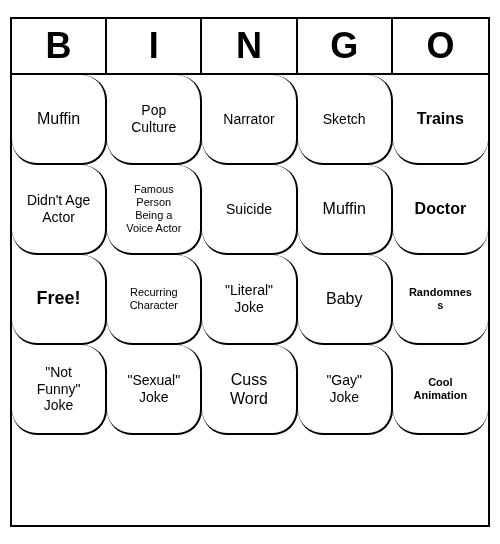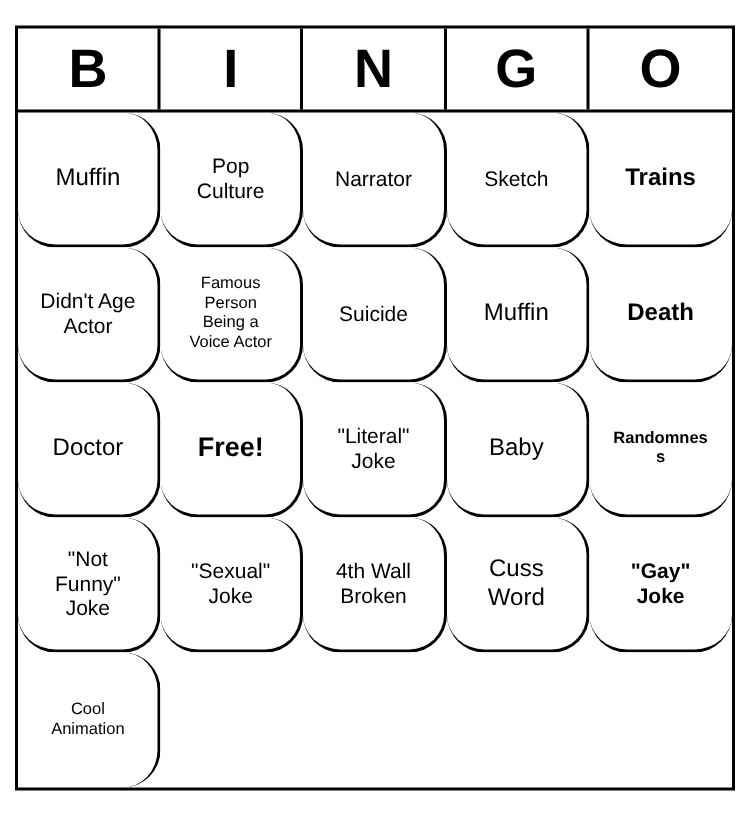--- a/index.html
+++ b/index.html
@@ -83,26 +83,25 @@
   <div class="bingo-grid">
   <div class="bingo-cell large-text">Muffin</div>
       <div class="bingo-cell">Pop Culture</div>
       <div class="bingo-cell">Narrator</div>
       <div class="bingo-cell">Sketch</div>
       <div class="bingo-cell large-text">Trains</div>
       <div class="bingo-cell">Didn't Age Actor</div>
       <div class="bingo-cell small-text">Famous Person Being a Voice Actor</div>
       <div class="bingo-cell">Suicide</div>
       <div class="bingo-cell large-text">Muffin</div>
-      <div class="bingo-cell large-text">Death</div>
       <div class="bingo-cell large-text">Doctor</div>
       <div class="bingo-cell free">Free!</div>
+      <div class="bingo-cell small-text">Recurring Character</div>
       <div class="bingo-cell">"Literal" Joke</div>
       <div class="bingo-cell large-text">Baby</div>
       <div class="bingo-cell small-text">Randomness</div>
       <div class="bingo-cell">"Not Funny" Joke</div>
       <div class="bingo-cell">"Sexual" Joke</div>
-      <div class="bingo-cell">4th Wall Broken</div>
       <div class="bingo-cell large-text">Cuss Word</div>
       <div class="bingo-cell">"Gay" Joke</div>
       <div class="bingo-cell small-text">Cool Animation</div>
     </div>
 </div>
 
 </body></html>

